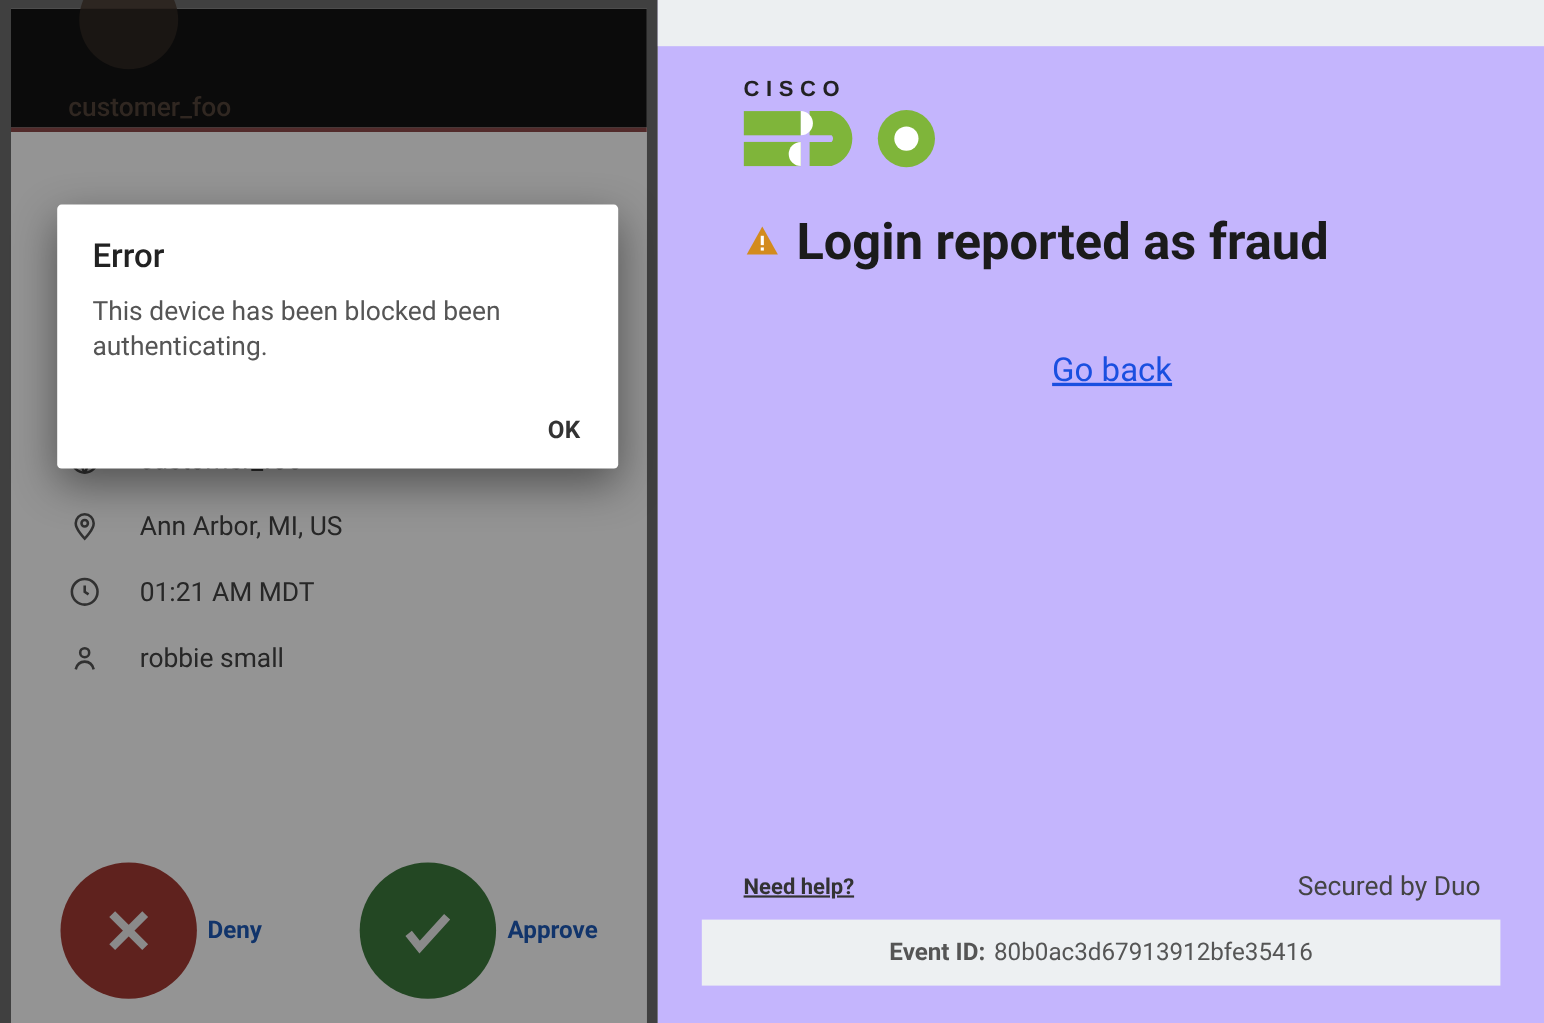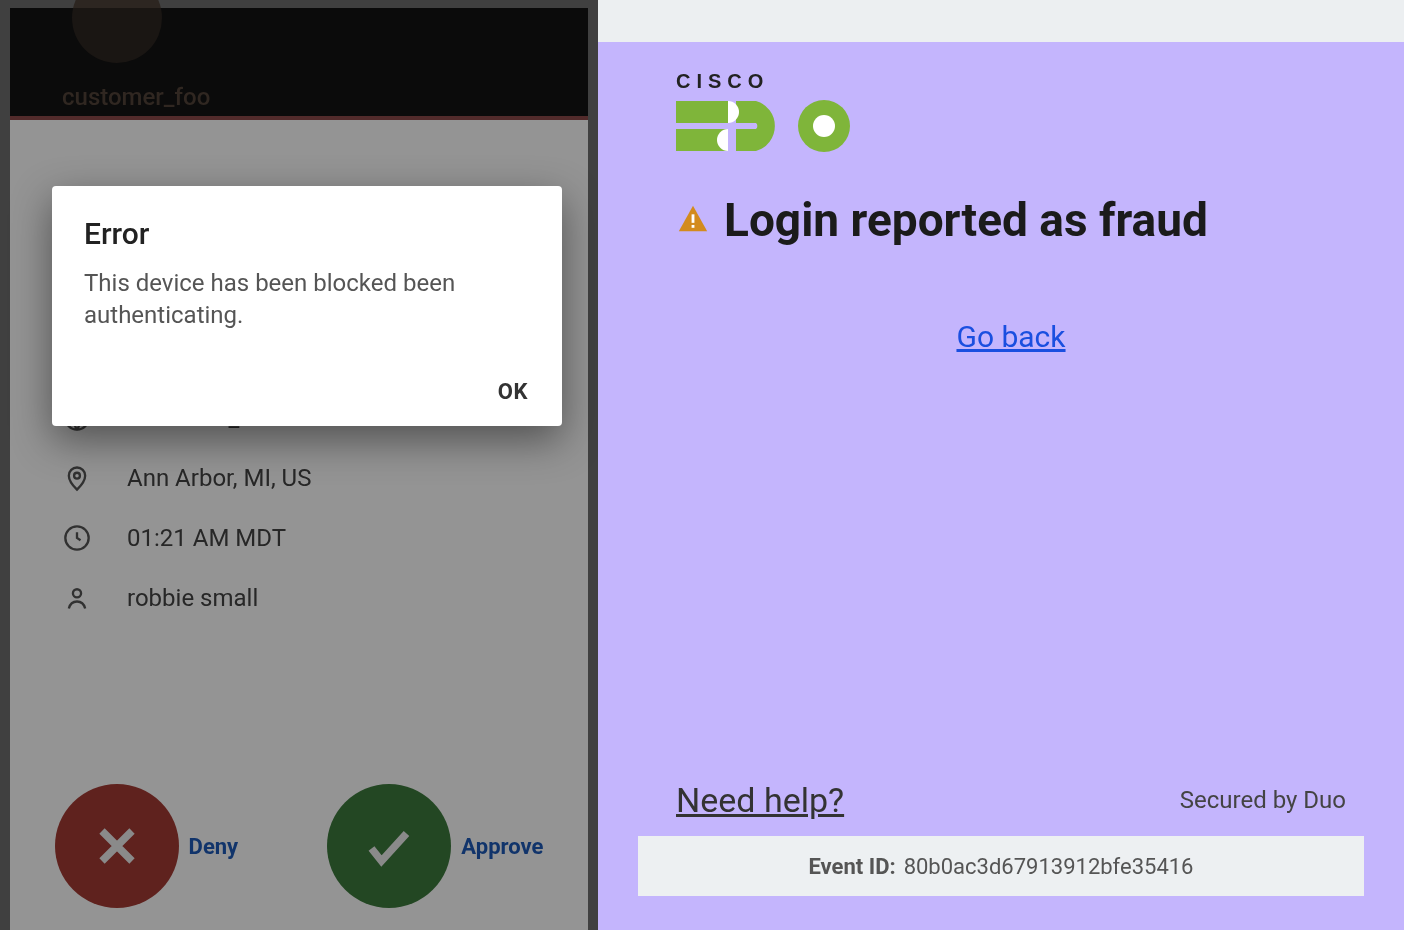--- a/index.html
+++ b/index.html
@@ -35,21 +35,21 @@
   .right-body { padding-top:28px; padding-left:38px; padding-right:18px; }
   .cisco { font-family: Arial, sans-serif; font-size:20px; font-weight:700; letter-spacing:6px; color:#222; }
   .duo-logo { margin-top:6px; }
   .title-row { display:flex; align-items:center; gap:14px; margin-top:36px; }
   .warn { width:34px; height:34px; }
   .title { font-size:46px; font-weight:700; color:#1b1b1b; }
   .desc { margin-top:24px; font-size:27px; color:#333; line-height:1.55; max-width:660px; }
   .goback-wrap { text-align:center; margin-top:72px; }
   .goback { font-size:30px; color:#1a4fe0; text-decoration:underline; cursor:pointer; }
   .footer { position:absolute; bottom:110px; left:78px; right:58px; display:flex; justify-content:space-between; align-items:center; }
-  .help { font-size:34px; color:#333; text-decoration:underline; cursor:pointer; }
+  .help { font-size:20px; color:#333; text-decoration:underline; cursor:pointer;font-weight:bold; }
   .secured { font-size:24px; color:#444; }
   .eventbar { position:absolute; bottom:34px; left:40px; right:40px; height:60px; background:#edf0f2; display:flex; align-items:center; justify-content:center; gap:8px; font-size:22px; color:#555; }
   .eventbar .lbl { font-weight:700; }
 </style>
 </head>
 <body>
 
 <div class="wrap">
 
   <div class="left">

